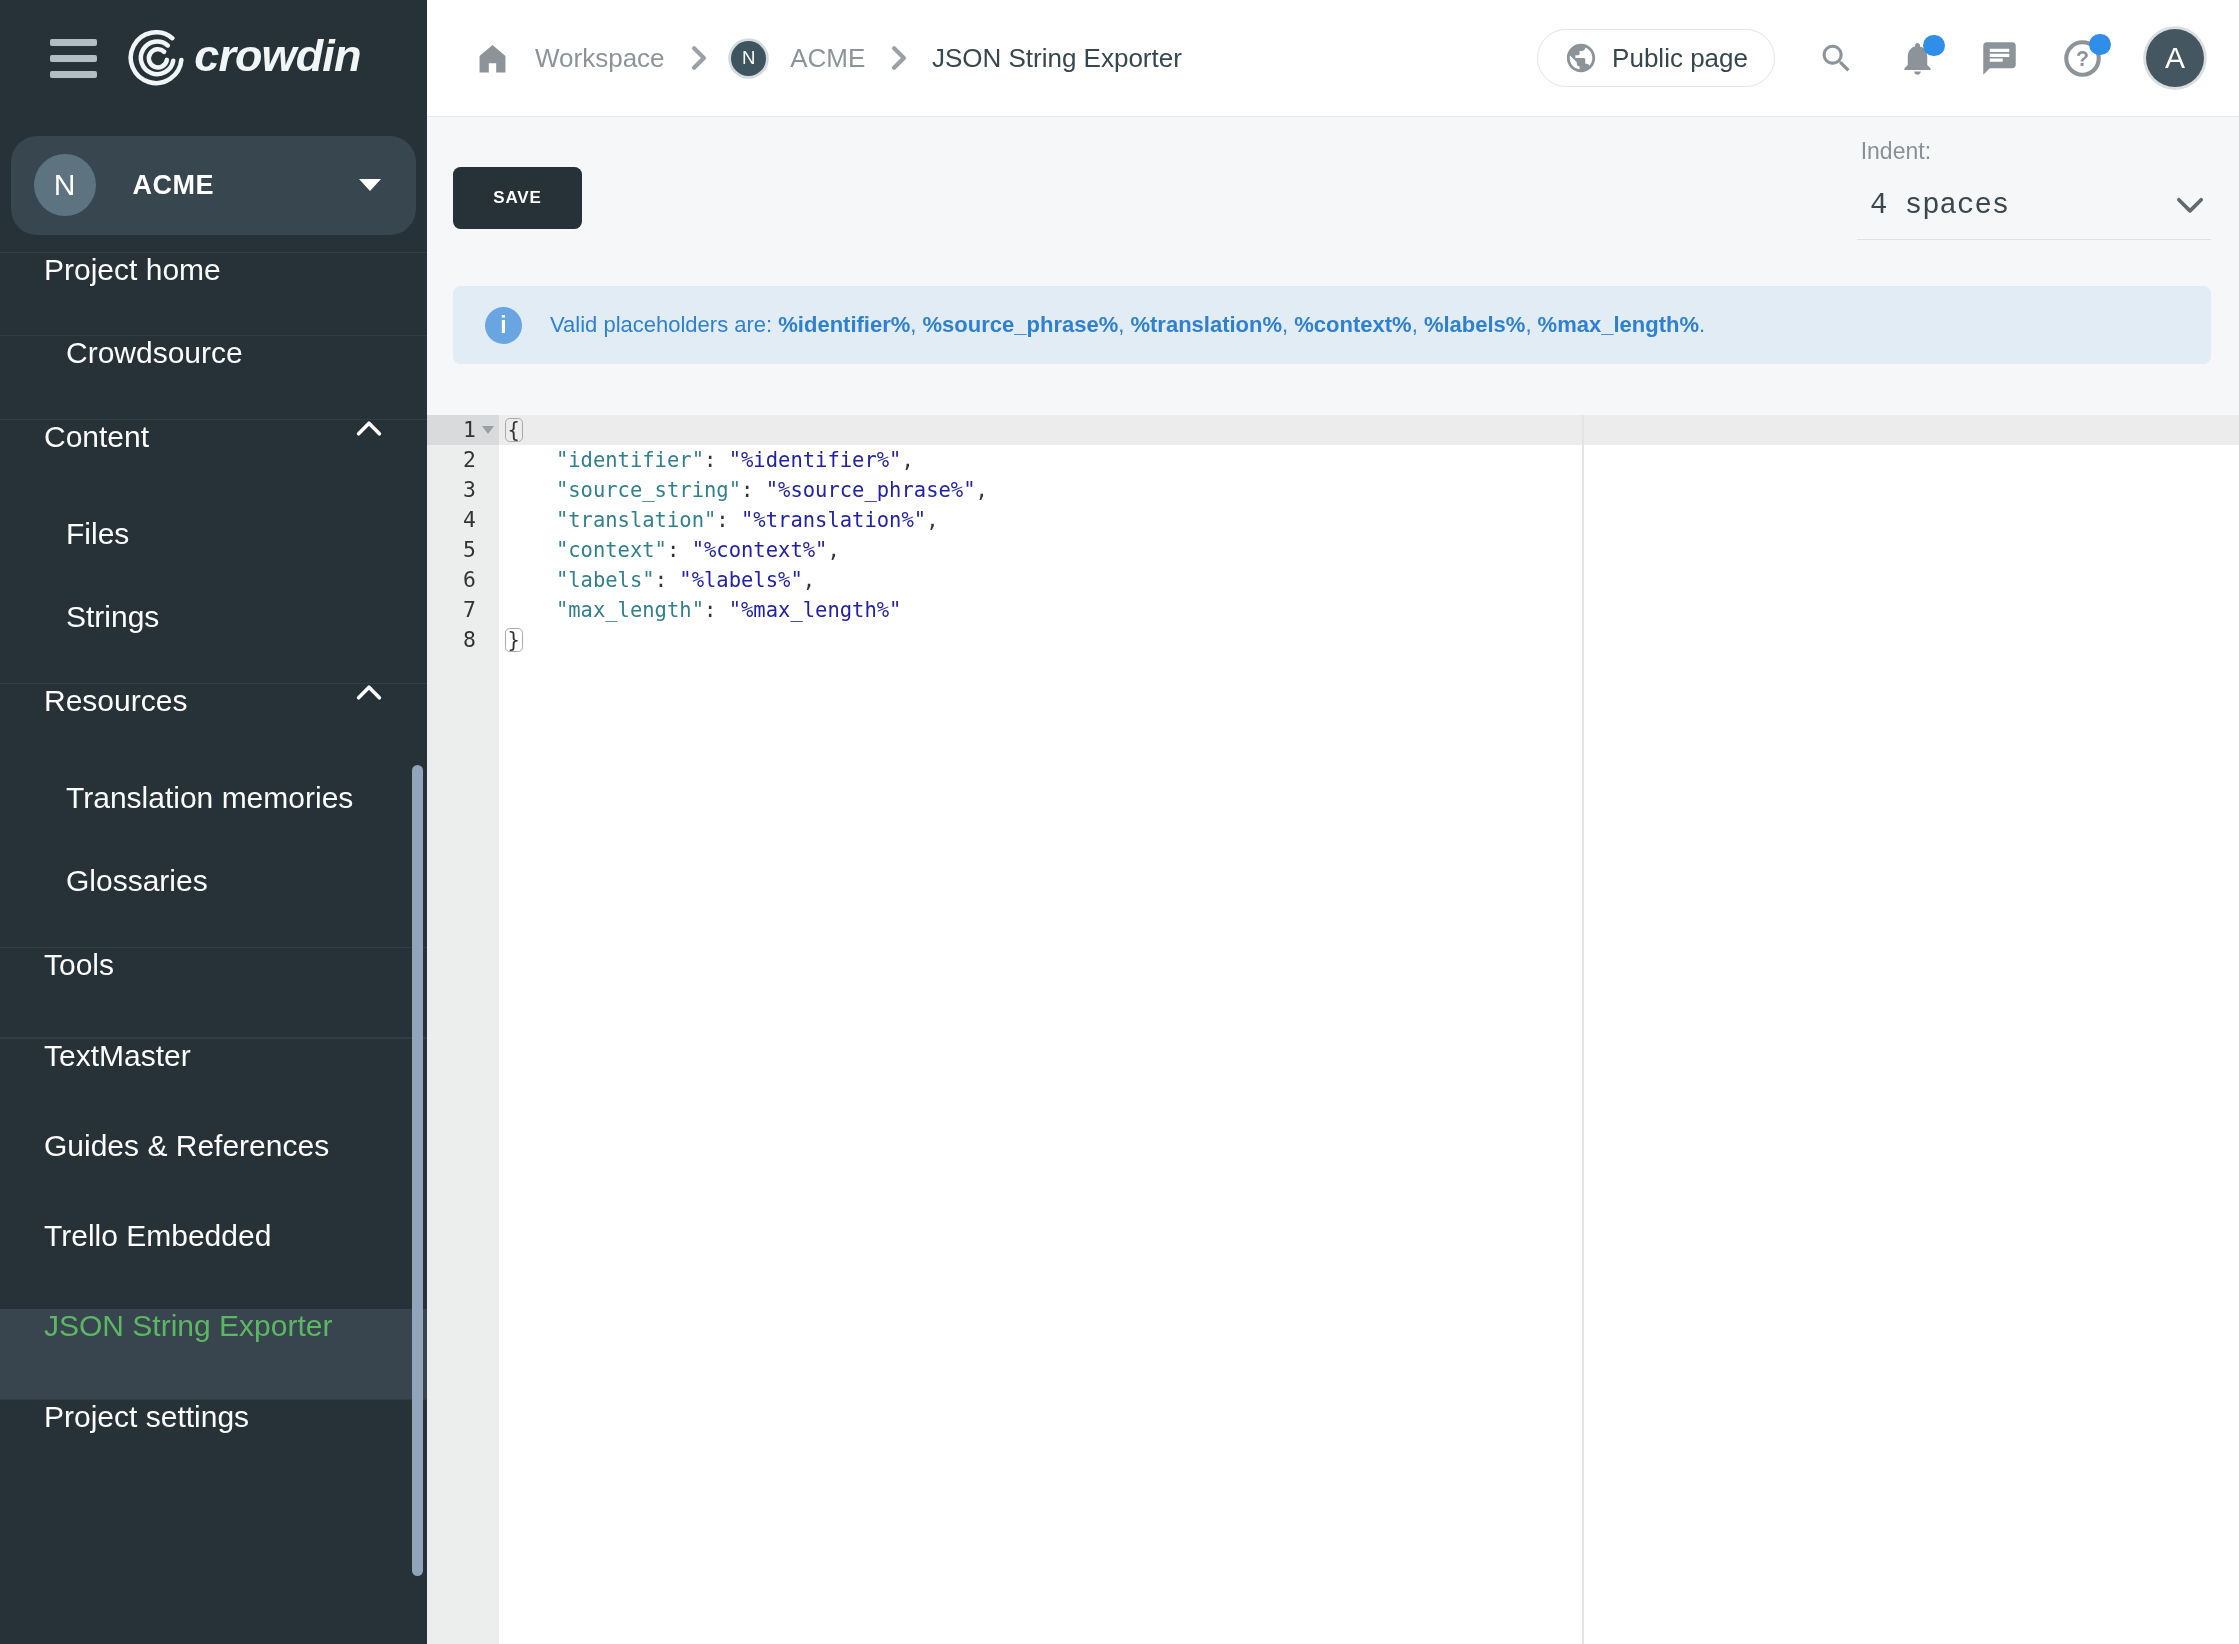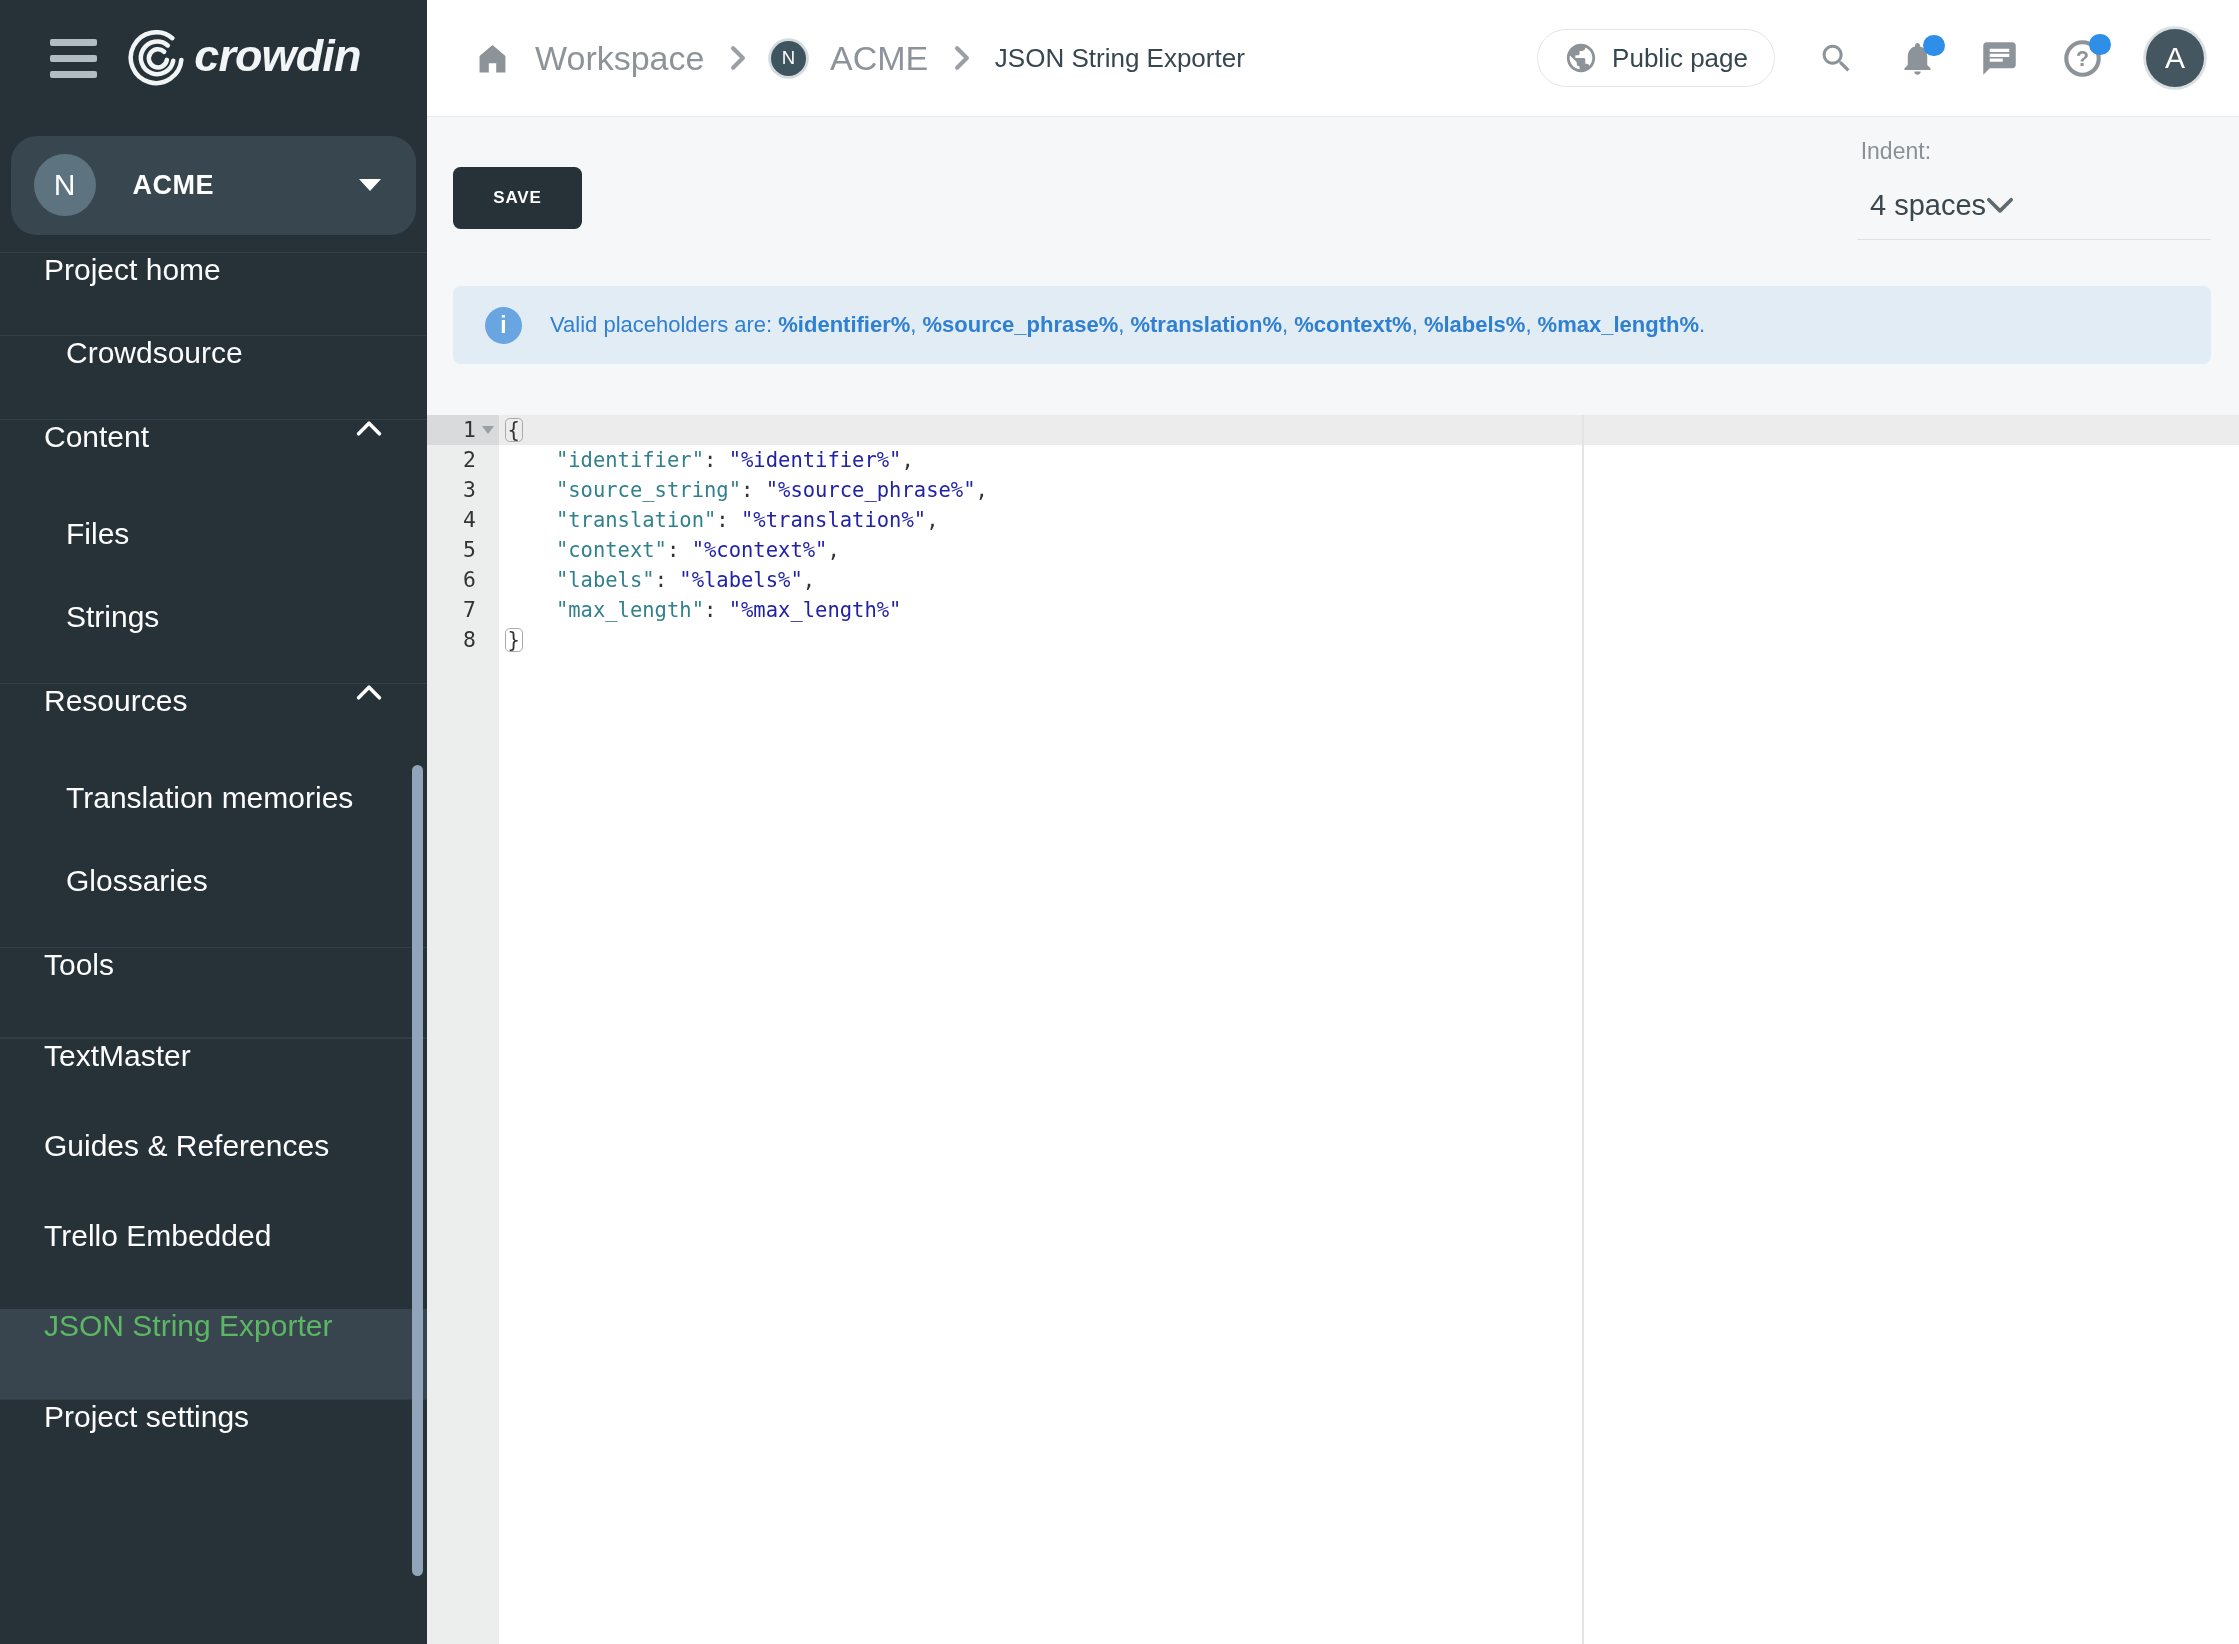--- a/index.html
+++ b/index.html
@@ -12,21 +12,21 @@
   .topbar{position:absolute;top:0;left:0;width:2239px;height:117px;z-index:5;}
   .brand{position:absolute;left:0;top:0;width:427px;height:117px;background:var(--sidebar-bg,#263138);
          display:flex;align-items:center;gap:30px;padding-left:50px;box-sizing:border-box;}
   .hamburger{display:flex;flex-direction:column;gap:9.3px;cursor:pointer;background:none;border:none;padding:0;}
   .hamburger span{display:block;width:47px;height:6.5px;border-radius:1.9px;background:#b3bcc2;}
   .logo{display:flex;align-items:center;gap:9.3px;cursor:pointer;}
   .logo-text{color:#f2f5f6;font-size:45px;font-weight:bold;font-style:italic;letter-spacing:-0.9px;line-height:1;padding-bottom:5.6px;}
   .topnav{position:absolute;left:427px;top:0;right:0;height:117px;background:#fff;border-bottom:1.9px solid #e7e9ea;
           display:flex;align-items:center;justify-content:space-between;padding:0 35px 0 47px;box-sizing:border-box;}
   .breadcrumb{display:flex;align-items:center;gap:24px;}
-  .crumb{font-size:34px;color:#8d9499;text-decoration:none;cursor:pointer;}
+  .crumb{font-size:26px;color:#8d9499;text-decoration:none;cursor:pointer;}
   .crumb-current{font-size:26px;color:#37474f;font-weight:500;}
   .crumb-avatar{width:35px;height:35px;border-radius:50%;background:#3e5560;color:#fff;font-size:18.6px;
                 display:flex;align-items:center;justify-content:center;box-shadow:0 0 0 2.8px #d4dadd;}
   .top-actions{display:flex;align-items:center;gap:43px;}
   .pill{display:flex;align-items:center;gap:14px;height:58px;padding:0 26px;border-radius:30px;
         border:1.9px solid #e3e5e6;background:#fff;font-size:26px;color:#37474f;cursor:pointer;font-family:inherit;justify-content:space-between;}
   .icon-btn{position:relative;background:none;border:none;padding:0;cursor:pointer;line-height:0;}
   .dot{position:absolute;top:-3.7px;right:-7.5px;width:21.4px;height:21.4px;border-radius:50%;background:var(--dot-blue,#2e8ee8);}
   .avatar-top{width:58px;height:58px;border-radius:50%;background:#44565f;color:#fff;font-size:30px;
               display:flex;align-items:center;justify-content:center;box-shadow:0 0 0 2.8px #dadfe2;cursor:pointer;}
@@ -50,22 +50,22 @@
   .sec-chevron{margin-left:auto;margin-right:45px;line-height:0;}
   .side-scrollbar{position:absolute;right:3.7px;top:648px;width:11.2px;height:811px;border-radius:5.6px;background:#91a5ba;cursor:pointer;}
   
   .content{position:absolute;left:427px;top:117px;right:0;bottom:0;background:var(--page-bg,#f5f7f8);display:flex;flex-direction:column;}
   .toolbar{position:relative;height:298px;flex:none;}
   .save-btn{position:absolute;left:26px;top:50px;min-width:129px;height:62px;border:none;border-radius:7.5px;
             background:var(--save-bg,#263138);color:#fff;font-size:17px;font-weight:bold;letter-spacing:0.9px;
             font-family:inherit;cursor:pointer;padding:0 28px;}
   .indent-select{position:absolute;right:28px;top:20.5px;width:354px;cursor:pointer;}
   .indent-label{color:#8a9095;font-size:23px;padding-left:3.7px;}
-  .indent-row{display:flex;align-items:center;justify-content:flex-start;border-bottom:1.9px solid #dfe2e4;
-              padding:24px 7.5px 17px 13px;font-size:29px;color:#3a474f;}
+  .indent-row{display:flex;align-items:center;justify-content:space-between;border-bottom:1.9px solid #dfe2e4;
+              padding:24px 7.5px 17px 13px;font-size:29px;color:#3a474f;font-family:Liberation Mono, monospace;}
   .banner{position:absolute;left:26px;right:28px;top:169px;height:78px;border-radius:7.5px;background:var(--banner-bg,#e2ecf5);
           display:flex;align-items:center;gap:28px;padding:0 32px;box-sizing:border-box;}
   .info-icon{width:37px;height:37px;border-radius:50%;background:#68a5e1;color:#fff;font-size:23px;font-weight:bold;
              display:flex;align-items:center;justify-content:center;flex:none;}
   .banner-text{margin:0;font-size:22px;color:var(--banner-blue,#2f80d0);}
   .banner-text b{font-weight:bold;}
   
   .editor{flex:1;position:relative;background:#fff;font-family:"DejaVu Sans Mono",monospace;font-size:20.5px;overflow:hidden;}
   .gut-col{position:absolute;left:0;top:0;bottom:0;width:72px;background:#eceded;z-index:0;}
   .ed-rows{position:relative;z-index:1;}

